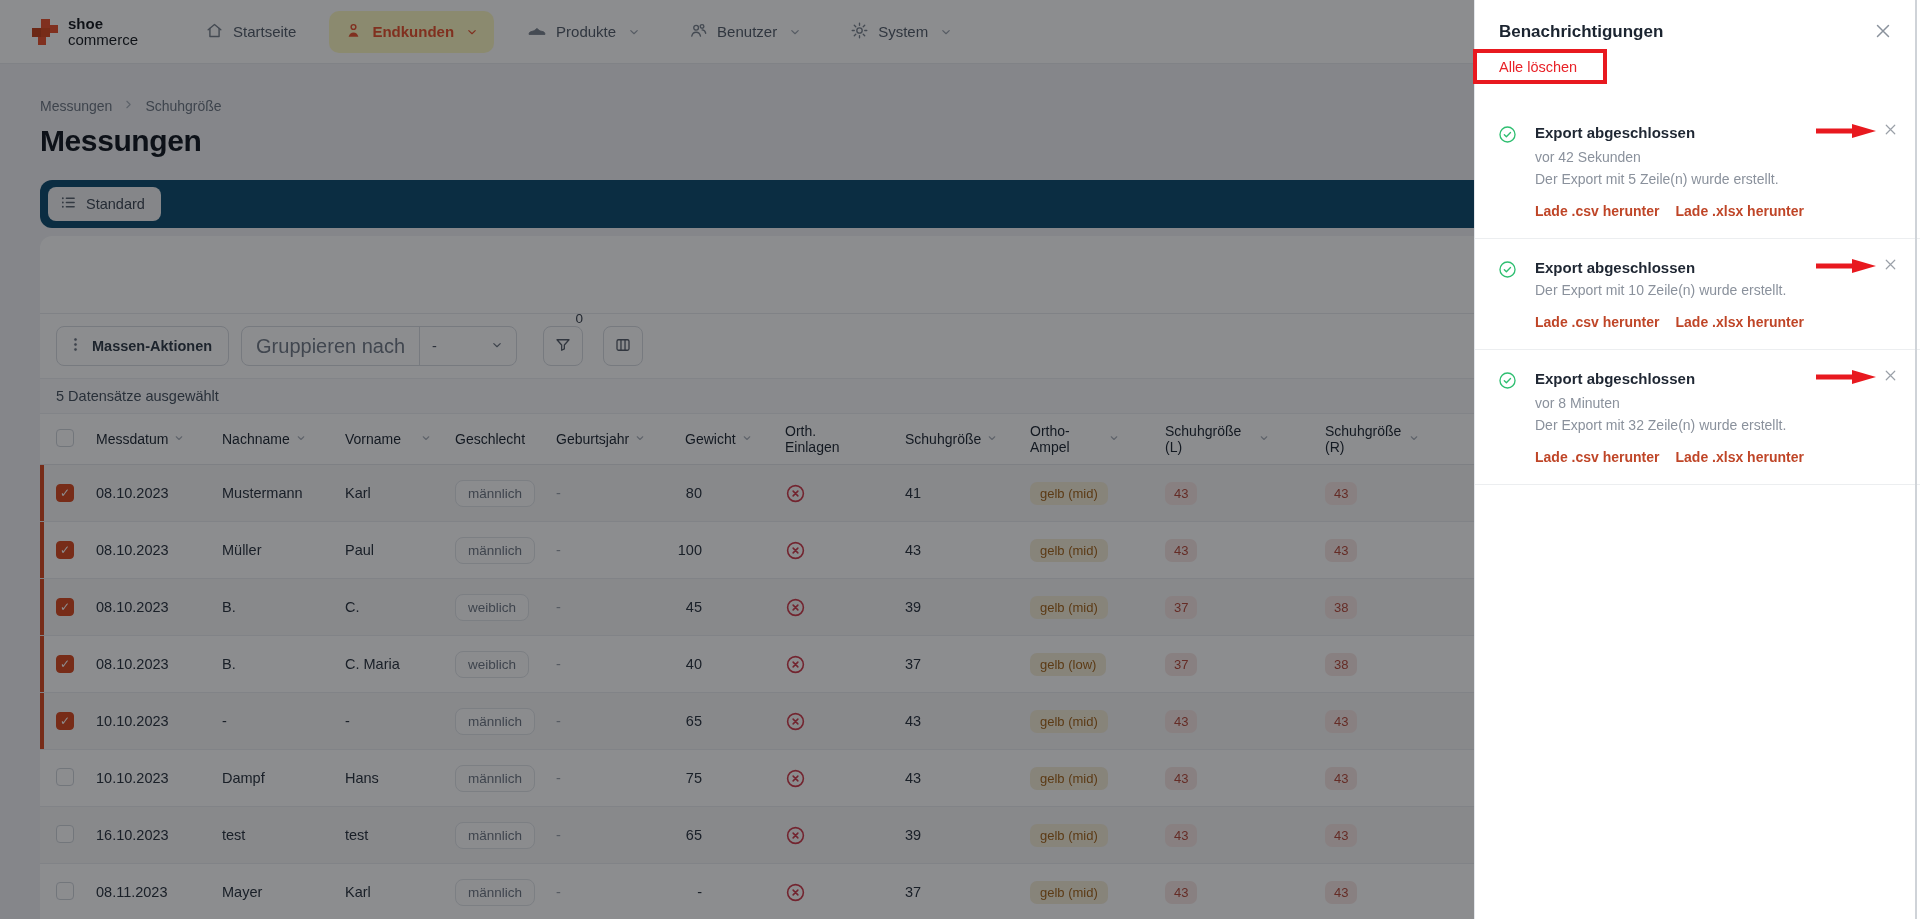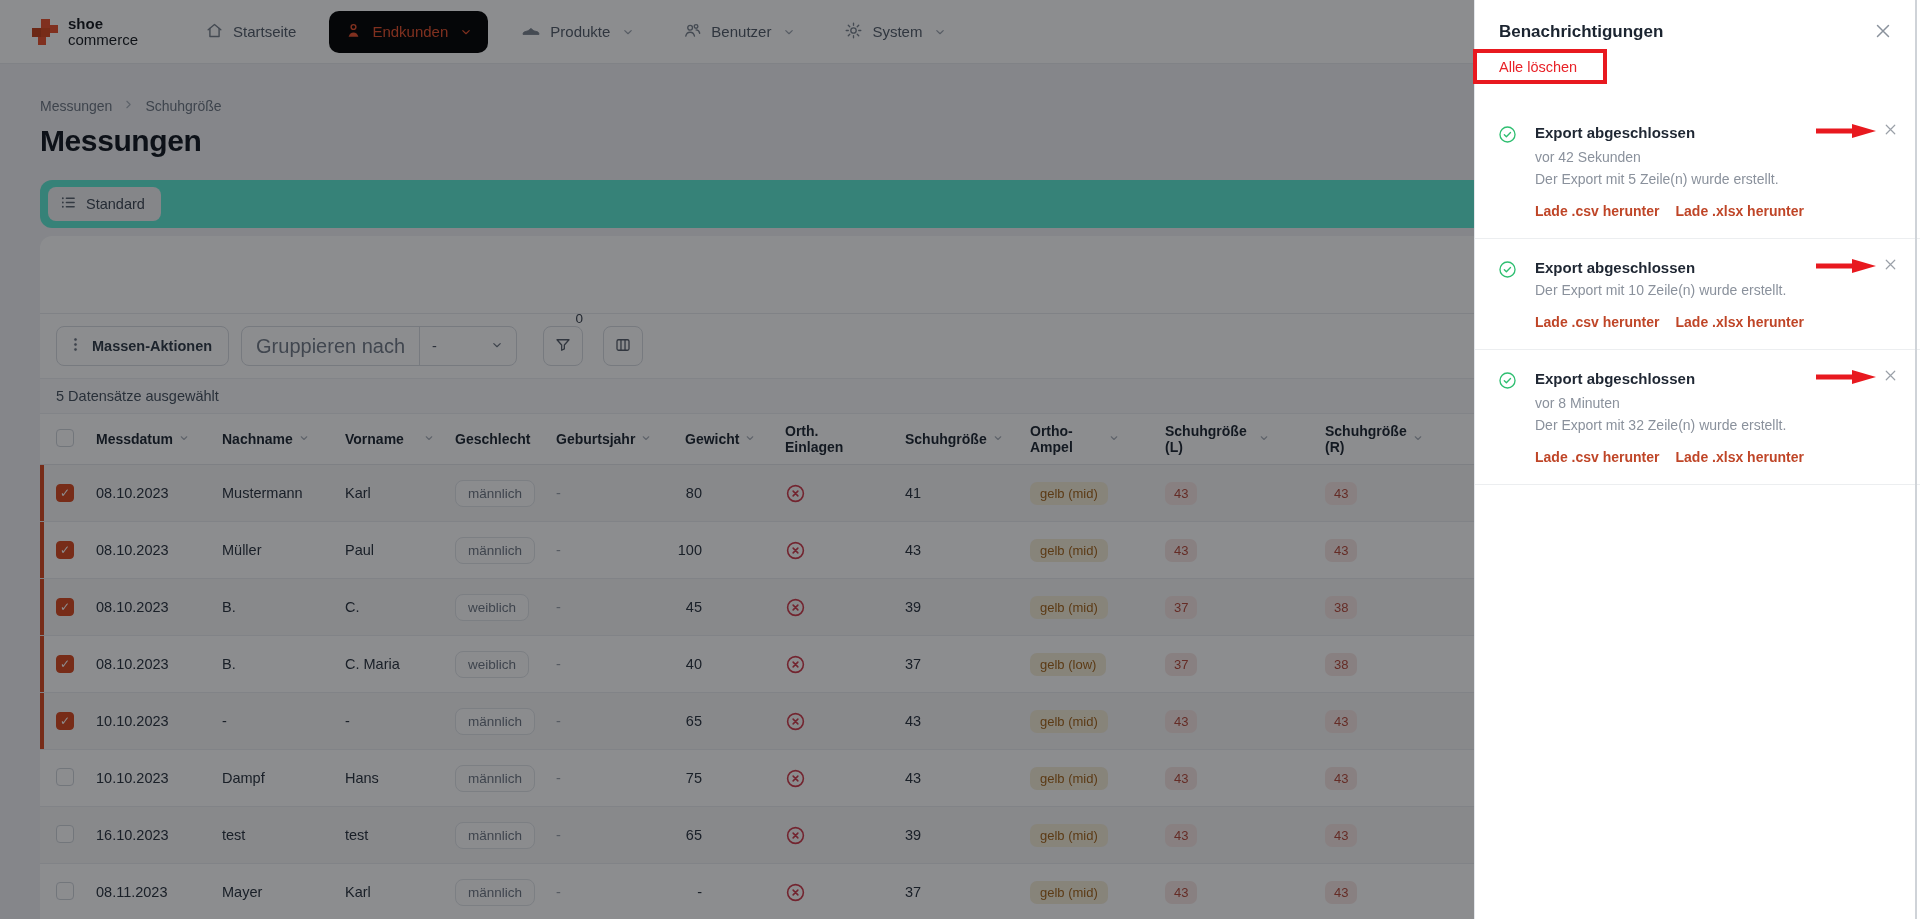--- a/index.html
+++ b/index.html
@@ -14,33 +14,33 @@
   .logo-mark i:nth-child(1){ left:9px; top:0; background:#e8502c;}
   .logo-mark i:nth-child(2){ left:0; top:9px; background:#c2411c;}
   .logo-mark i:nth-child(3){ left:9px; top:9px; background:#d8491f;}
   .logo-mark i:nth-child(4){ left:18px; top:6px; background:#e8502c; width:8px; height:8px;}
   .logo-mark i:nth-child(5){ left:6px; top:18px; background:#e8502c; width:8px; height:8px;}
   .logo-text { font-size:15px; line-height:16px; color:#14181d; }
   .logo-text b { display:block; font-weight:700; }
   .nav { display:flex; align-items:center; margin-left:52px; gap:18px; }
   .nav-item { display:flex; align-items:center; gap:9px; padding:10px 15px; border-radius:10px; color:#525c69; font-size:15px; cursor:pointer; }
   .nav-item svg { stroke:#78818d; }
-  .nav-item.active { background:#000000; color:#e8502c; }
+  .nav-item.active { background:#fef9c3; color:#e8502c;font-weight:bold; }
   .nav-item.active svg { stroke:#e8502c; }
   .nav-item.active .chev svg { stroke:#e8502c; }
   .chev { display:flex; margin-left:2px; }
   .chev svg { stroke:#9aa2ad; }
 
   
   .content { padding:34px 40px 0 40px; }
   .breadcrumb { display:flex; align-items:center; gap:10px; font-size:14px; color:#6d7683; }
   .breadcrumb .sep svg { stroke:#a7aeb8; }
   h1.page-title { margin-top:10px; font-size:30px; font-weight:700; color:#10161f; letter-spacing:-0.4px; }
 
-  .view-card { margin-top:22px; background:#5eead4; border-radius:12px; height:48px; display:flex; align-items:center; padding:0 8px; }
+  .view-card { margin-top:22px; background:#0c4a6e; border-radius:12px; height:48px; display:flex; align-items:center; padding:0 8px; }
   .view-pill { display:flex; align-items:center; gap:9px; background:#f1f2f4; border-radius:8px; height:34px; padding:0 16px 0 12px; font-size:14.5px; color:#3d4754; cursor:pointer; }
   .view-pill svg { stroke:#5a636f; }
 
   .table-card { margin-top:8px; background:#fff; border-radius:12px 12px 0 0; min-height:700px; }
   .card-top { height:78px; border-bottom:1px solid #e8eaee; }
 
   .toolbar { display:flex; align-items:center; padding:12px 16px; gap:12px; }
   .btn { display:flex; align-items:center; gap:8px; height:40px; border:1px solid #d7dbe1; border-radius:8px; background:#fff; padding:0 16px 0 10px; font-size:14.5px; font-weight:600; color:#2f3a46; cursor:pointer; }
   .btn svg { stroke:#6a7380; }
   .group-by { display:flex; align-items:stretch; height:40px; border:1px solid #d7dbe1; border-radius:8px; background:#fff; overflow:hidden; }
@@ -53,21 +53,21 @@
   .iconbtn-wrap { position:relative; margin-left:14px; }
   .iconbtn-wrap.cols { margin-left:8px; }
   .iconbtn { width:40px; height:40px; border:1px solid #d7dbe1; border-radius:8px; background:#fff; display:flex; align-items:center; justify-content:center; cursor:pointer; }
   .iconbtn svg { stroke:#545c68; }
   .filter-count { position:absolute; top:-15px; right:0px; font-size:13.5px; color:#39424e; }
 
   .status-row { height:36px; background:#fafafb; border-top:1px solid #eceef1; border-bottom:1px solid #eceef1; display:flex; align-items:center; padding-left:16px; font-size:14.5px; color:#44505e; }
 
   
   .thead, .tr { display:flex; align-items:center; padding-left:16px; }
-  .thead { height:51px; border-bottom:1px solid #e4e7eb; font-size:14px; font-weight:700; color:#1b2430; }
+  .thead { height:51px; border-bottom:1px solid #e4e7eb; font-size:14px; font-weight:400; color:#1b2430; }
   .th { display:flex; align-items:center; gap:5px; }
   .th .sort svg { stroke:#aab1bb; }
   .tr { height:57px; border-bottom:1px solid #ebedf0; font-size:14.5px; color:#28313d; position:relative; }
   .tr:nth-child(odd of .tr) { background:#f7f7f8; }
   .tr.tr--sel { box-shadow:inset 4px 0 0 #d8491f; }
 
   .c { flex:none; }
   .col-check { width:40px; }
   .col-date  { width:126px; }
   .col-last  { width:123px; }

